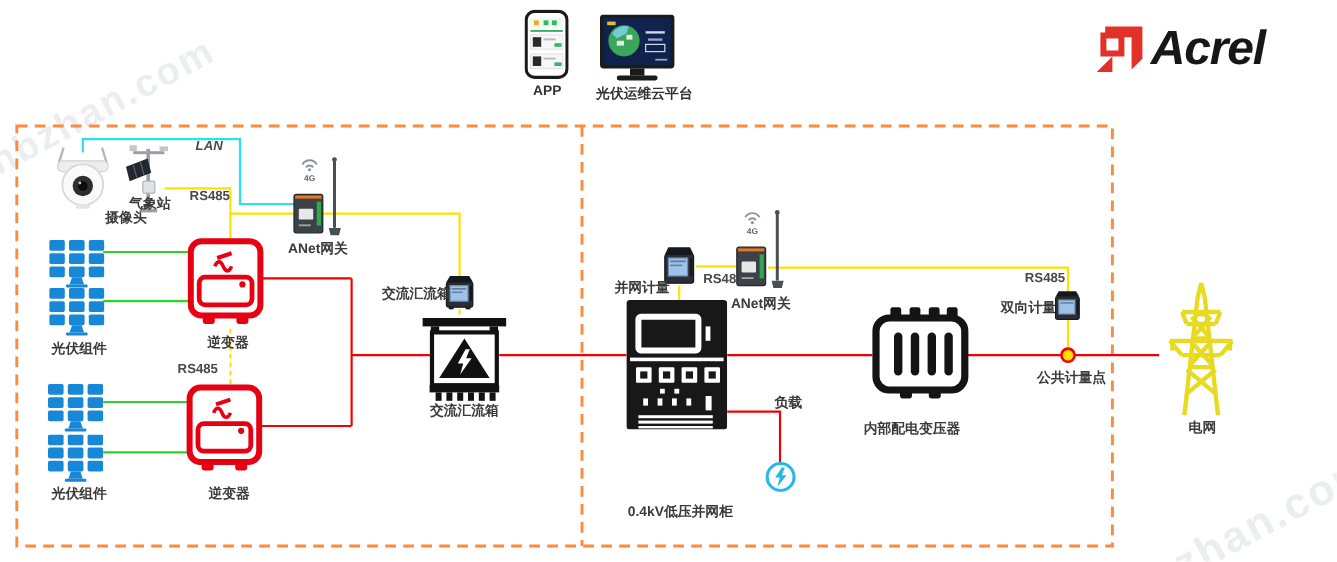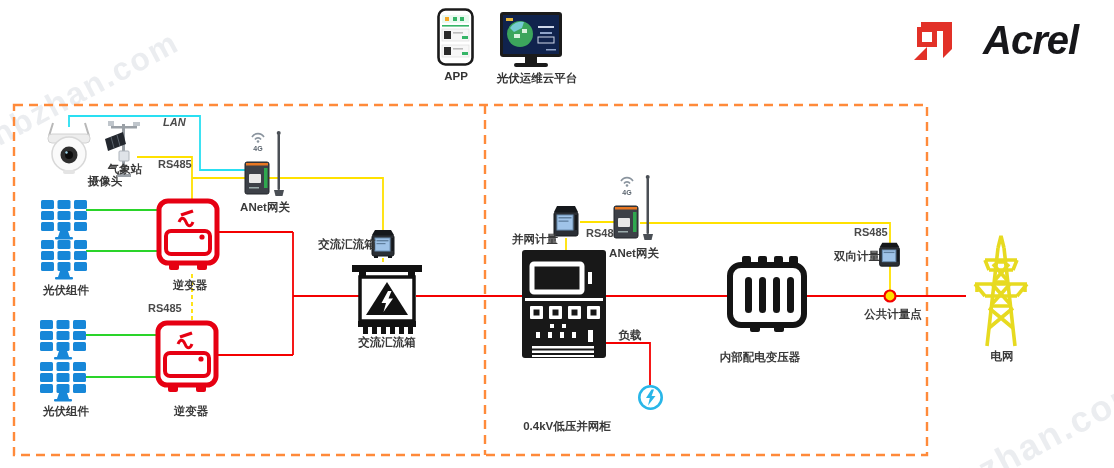--- a/index.html
+++ b/index.html
@@ -83,21 +83,21 @@
       <rect x="38" y="14" width="16" height="2" fill="#cfd8ea"></rect>
       <rect x="40" y="20" width="12" height="2" fill="#8fa3c8"></rect>
       <rect x="38" y="25" width="16" height="6" fill="none" stroke="#cfd8ea" stroke-width="1"></rect>
       <rect x="46" y="37" width="10" height="1.5" fill="#8fa3c8"></rect>
       <rect x="25" y="45" width="12" height="6" fill="#1b1b1b"></rect>
       <rect x="14" y="51" width="34" height="4" rx="2" fill="#1b1b1b"></rect>
     </svg>
   </div>
   <div class="label hdr-label" style="left:537px;top:71px;">光伏运维云平台</div>
 
-  <div class="brand" style="left:911px;top:18px;gap:24px;">
+  <div class="brand" style="left:911px;top:18px;">
     <svg width="44" height="44" viewBox="0 0 44 44">
       <polygon points="10,3 41,3 41,30 32,39 32,12 10,12" fill="#e23128"></polygon>
       <polygon points="6,8 26,8 26,28 6,28" fill="#e23128"></polygon>
       <polygon points="11,13 21,13 21,23 11,23" fill="#fff"></polygon>
       <polygon points="3,41 16,28 16,41" fill="#e23128"></polygon>
     </svg>
     <span class="brand-text">Acrel</span>
   </div>
 
   <div class="node" style="left:40px;top:120px;">
@@ -341,21 +341,21 @@
       </g>
       <g fill="#fff">
         <rect x="10" y="96" width="62" height="2.5"></rect>
           <rect x="10" y="100.5" width="62" height="2.5"></rect>
           <rect x="10" y="105" width="62" height="2"></rect>
       </g>
     </svg>
   </div>
   <div class="label" style="left:567px;top:419px;">0.4kV低压并网柜</div>
 
-  <div class="label" style="left:630px;top:328px;text-align:center;">负载</div>
+  <div class="label" style="left:657px;top:328px;text-align:center;">负载</div>
   <div class="node" style="left:637px;top:384px;">
     <svg width="27" height="27" viewBox="0 0 27 27">
       <circle cx="13.5" cy="13.5" r="11.2" fill="#fff" stroke="#29b6e8" stroke-width="2.6"></circle>
       <polygon points="14.5,5.5 9,14 12.8,14 11,21.5 18.5,12 14.6,12 17,5.5" fill="#29b6e8"></polygon>
     </svg>
   </div>
 
   <div class="node" style="left:722px;top:250px;">
     <svg width="90" height="88" viewBox="0 0 90 88">
       <g fill="#141414">

